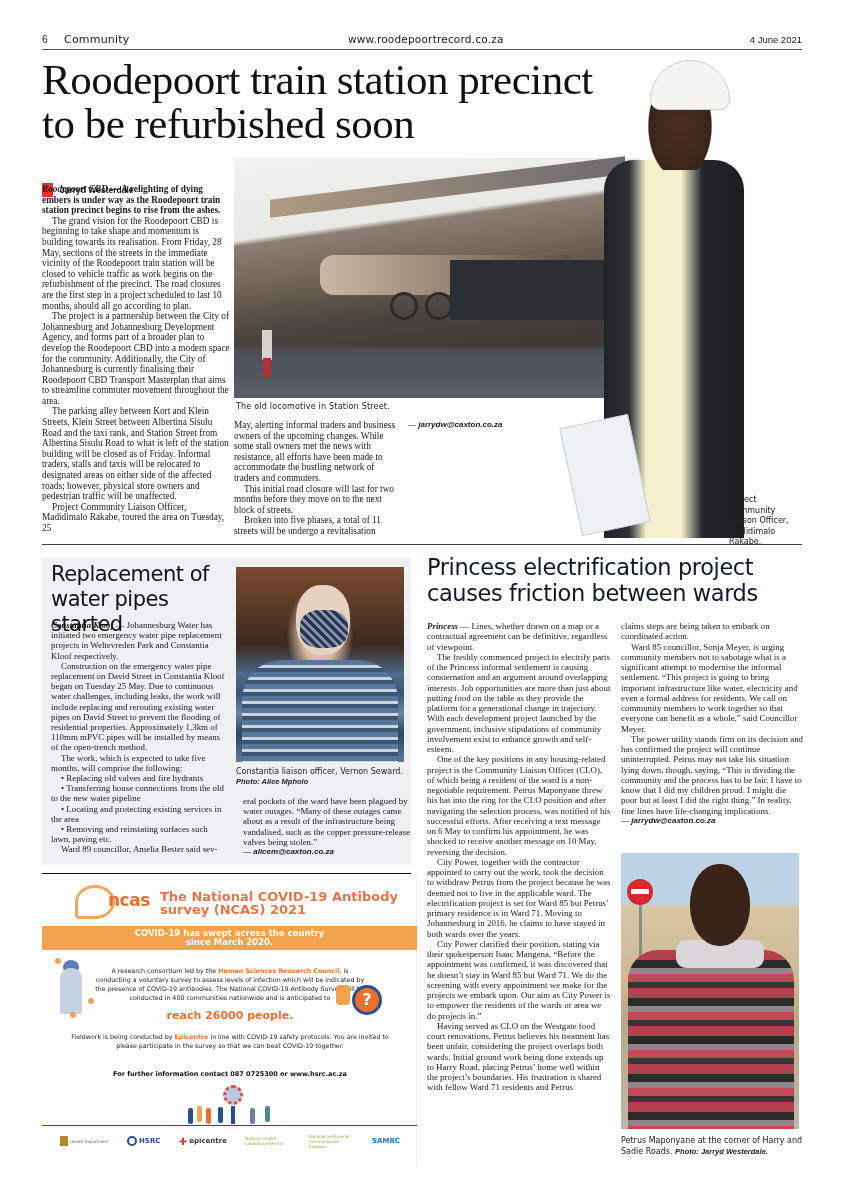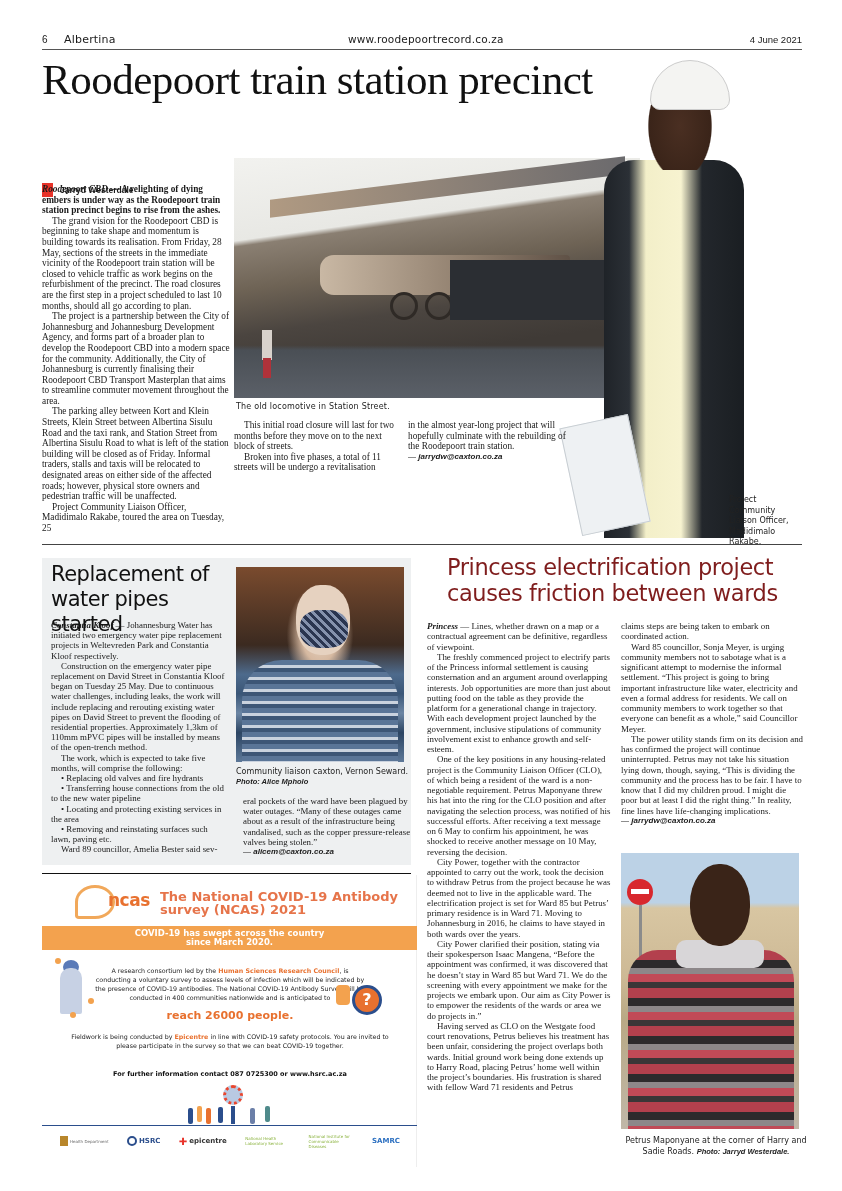--- a/index.html
+++ b/index.html
@@ -53,30 +53,30 @@
   .photo-vernon { left: 236px; top: 567px; width: 168px; height: 195px;
     background: radial-gradient(ellipse at 50% 35%, #e9d8c6 0%, #d6b9a1 15%, transparent 28%),
       linear-gradient(180deg,#7a4b2e 0%, #3b2a20 40%, #4d6a8c 55%, #3a5677 65%, #6b85a3 75%, #2c4563 85%, #5d7898 100%); }
   .vernon-face { left: 296px; top: 585px; width: 54px; height: 70px; border-radius: 45%; background: #e6d2c0; }
   .vernon-mask { left: 300px; top: 610px; width: 48px; height: 38px; border-radius: 40%; background: repeating-linear-gradient(45deg,#2a3550 0 3px,#8592ad 3px 6px); }
   .vernon-body { left: 242px; top: 660px; width: 156px; height: 102px; border-radius: 40px 40px 0 0; background: repeating-linear-gradient(180deg,#5a7597 0 5px,#c9d2de 5px 8px,#3d5676 8px 12px); }
   .cap-vernon { left: 236px; top: 767px; width: 175px; font: 8px "DejaVu Sans", sans-serif; color: #222; line-height: 10px; }
   .cap-vernon .credit { font: italic bold 7.5px "Liberation Sans", sans-serif; }
 
   
-  .princess-title { left: 427px; top: 554px; width: 380px; font: 22.5px "DejaVu Sans", sans-serif; line-height: 26px; letter-spacing: -0.4px; color: #7f1d1d; margin-left: 20px; }
+  .princess-title { left: 427px; top: 554px; width: 380px; font: 22.5px "DejaVu Sans", sans-serif; line-height: 26px; letter-spacing: -0.4px; color: #0f172a; }
   .photo-petrus { left: 621px; top: 853px; width: 178px; height: 276px;
     background: linear-gradient(180deg,#bcd2e6 0%, #bcd2e6 18%, #d8c6a2 20%, #cdb995 45%, #b9a985 60%, #c0b7a8 100%); }
   .stop-sign { left: 627px; top: 879px; width: 26px; height: 26px; border-radius: 50%; background: #d8282e; }
   .stop-bar { left: 631px; top: 889px; width: 18px; height: 5px; background: #fff; }
   .stop-pole { left: 639px; top: 905px; width: 3px; height: 85px; background: #8b8b8b; }
   .petrus-head { left: 690px; top: 864px; width: 60px; height: 82px; border-radius: 48%; background: #3a2418; }
   .petrus-collar { left: 676px; top: 940px; width: 88px; height: 28px; background: #d8d6d8; border-radius: 10px; }
   .petrus-body { left: 628px; top: 950px; width: 166px; height: 179px; border-radius: 30px 30px 0 0; background: repeating-linear-gradient(180deg,#b3404d 0 10px,#2d2a2c 10px 18px,#8d8789 18px 24px,#c14a57 24px 32px,#3a3637 32px 38px); }
-  .cap-petrus { left: 621px; top: 1135px; width: 190px; font: 8px "DejaVu Sans", sans-serif; line-height: 11px; color: #222; text-align: center; }
+  .cap-petrus { left: 621px; top: 1135px; width: 190px; font: 8px "DejaVu Sans", sans-serif; line-height: 11px; color: #222; }
   .cap-petrus .credit { font: italic bold 7.5px "Liberation Sans", sans-serif; }
 
   
   .ad-rule { left: 42px; top: 873px; width: 369px; height: 1px; background: #111; }
   .ad { left: 42px; top: 875px; width: 375px; height: 292px; background: #fff; border-right: 1px solid #eee; }
   .ncas-logo { left: 75px; top: 885px; width: 40px; height: 34px; border: 3px solid #f1a85a; border-radius: 50% 50% 50% 10%; }
   .ncas-word { left: 108px; top: 890px; font: bold 17px "DejaVu Sans", sans-serif; color: #e8712f; letter-spacing: -0.5px; }
   .ad-title { left: 160px; top: 890px; width: 250px; font: bold 13px "DejaVu Sans", sans-serif; line-height: 13px; color: #e6744a; }
   .ad-banner { left: 42px; top: 926px; width: 375px; height: 24px; background: #f3a24e; text-align: center; font: bold 8.5px "DejaVu Sans", sans-serif; line-height: 9px; color: #fff; padding-top: 3px; }
   .ad-body { left: 95px; top: 966px; width: 270px; text-align: center; font: 6.3px "DejaVu Sans", sans-serif; line-height: 9px; color: #222; }
@@ -93,65 +93,66 @@
   .ad-fig { width: 5px; height: 16px; border-radius: 2px; }
   .ad-hline { left: 42px; top: 1125px; width: 375px; height: 1px; background: #2b4e8c; }
   .ad-logos { left: 60px; top: 1133px; width: 340px; height: 16px; display: flex; justify-content: space-between; align-items: center; font: bold 7px "DejaVu Sans", sans-serif; }
   .logo-item { display: flex; align-items: center; gap: 2px; }
 </style>
 </head>
 <body>
 
 <div class="abs page-header">
   <span class="abs pg-num">6</span>
-  <span class="abs pg-section">Albertina</span>
+  <span class="abs pg-section">Community</span>
   <span class="abs pg-url">www.roodepoortrecord.co.za</span>
   <span class="abs pg-date">4 June 2021</span>
 </div>
 
 <div class="abs photo-train"></div>
 <div class="abs roof"></div>
 <div class="abs loco"></div>
 <div class="abs wheel" style="left:390px;top:292px;"></div>
 <div class="abs wheel" style="left:425px;top:292px;"></div>
 <div class="abs tarp"></div>
 <div class="abs" style="left:262px;top:330px;width:10px;height:30px;background:#d8d2cc;"></div>
 <div class="abs" style="left:263px;top:358px;width:8px;height:20px;background:#b0323a;"></div>
 
 <div class="abs man-body"></div>
 <div class="abs man-head"></div>
 <div class="abs man-cap"></div>
 <div class="abs man-paper"></div>
 
 <h1 class="abs headline">
   <span>Roodepoort train station pre</span><b>cinct</b><br>
+  <span>to be refurbished soon</span>
 </h1>
 
 <div class="abs byline">
   <span class="byline-bar"></span>
   <span class="byline-name">Jarryd Westerdale</span>
 </div>
 
 <div class="abs col" style="left:42px;top:184px;width:188px;">
   <p class="first"><span class="lede-loc">Roodepoort CBD —</span><span class="lede-bold"> A relighting of dying embers is under way as the Roodepoort train station precinct begins to rise from the ashes.</span></p>
   <p>The grand vision for the Roodepoort CBD is beginning to take shape and momentum is building towards its realisation. From Friday, 28 May, sections of the streets in the immediate vicinity of the Roodepoort train station will be closed to vehicle traffic as work begins on the refurbishment of the precinct. The road closures are the first step in a project scheduled to last 10 months, should all go according to plan.</p>
   <p>The project is a partnership between the City of Johannesburg and Johannesburg Development Agency, and forms part of a broader plan to develop the Roodepoort CBD into a modern space for the community. Additionally, the City of Johannesburg is currently finalising their Roodepoort CBD Transport Masterplan that aims to streamline commuter movement throughout the area.</p>
   <p>The parking alley between Kort and Klein Streets, Klein Street between Albertina Sisulu Road and the taxi rank, and Station Street from Albertina Sisulu Road to what is left of the station building will be closed as of Friday. Informal traders, stalls and taxis will be relocated to designated areas on either side of the affected roads; however, physical store owners and pedestrian traffic will be unaffected.</p>
   <p>Project Community Liaison Officer, Madidimalo Rakabe, toured the area on Tuesday, 25</p>
 </div>
 
 <div class="abs cap-train" style="left:236px;top:402px;">The old locomotive in Station Street.</div>
 
 <div class="abs col" style="left:234px;top:420px;width:163px;">
+  <p class="first">May, alerting informal traders and business owners of the upcoming changes. While some stall owners met the news with resistance, all efforts have been made to accommodate the bustling network of traders and commuters.</p>
   <p>This initial road closure will last for two months before they move on to the next block of streets.</p>
   <p>Broken into five phases, a total of 11 streets will be undergo a revitalisation</p>
 </div>
 
 <div class="abs col" style="left:408px;top:420px;width:163px;">
-  <p class="first">in the almost year-long project that will hopefully culminate with the rebuilding of the Roodepoort train station.</p>
   <p class="first sig">— jarrydw@caxton.co.za</p>
 </div>
 
 <div class="abs cap-man">Project Community Liaison Officer, Madidimalo Rakabe.</div>
 
 <div class="abs rule-main"></div>
 
 <div class="abs water-box"></div>
 <h2 class="abs water-title">Replacement of water pipes started</h2>
 
@@ -165,21 +166,21 @@
   <p>Construction on the emergency water pipe replacement on David Street in Constantia Kloof began on Tuesday 25 May. Due to continuous water challenges, including leaks, the work will include replacing and rerouting existing water pipes on David Street to prevent the flooding of residential properties. Approximately 1,3km of 110mm mPVC pipes will be installed by means of the open-trench method.</p>
   <p>The work, which is expected to take five months, will comprise the following:</p>
   <p>• Replacing old valves and fire hydrants</p>
   <p>• Transferring house connections from the old to the new water pipeline</p>
   <p>• Locating and protecting existing services in the area</p>
   <p>• Removing and reinstating surfaces such lawn, paving etc.</p>
   <p>Ward 89 councillor, Amelia Bester said sev-</p>
 </div>
 
 <div class="abs cap-vernon">
-  <div>Community liaison caxton, Vernon Seward.</div>
+  <div>Constantia liaison officer, Vernon Seward.</div>
   <div class="credit">Photo: Alice Mpholo</div>
 </div>
 
 <div class="abs col" style="left:234px;top:796px;width:172px;font-size:8.9px;line-height:10.2px;margin-left:9px;">
   <p class="first">eral pockets of the ward have been plagued by water outages. “Many of these outages came about as a result of the infrastructure being vandalised, such as the copper pressure-release valves being stolen.”</p>
   <p class="first sig">— alicem@caxton.co.za</p>
 </div>
 
 <h2 class="abs princess-title">Princess electrification project causes friction between wards</h2>
 

